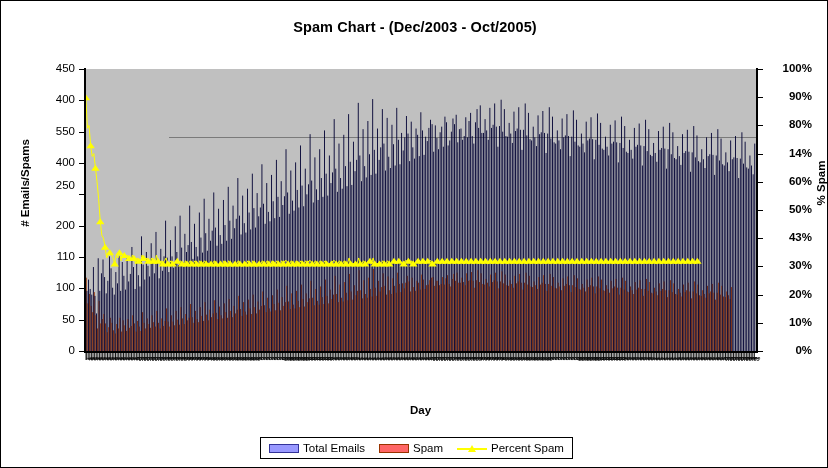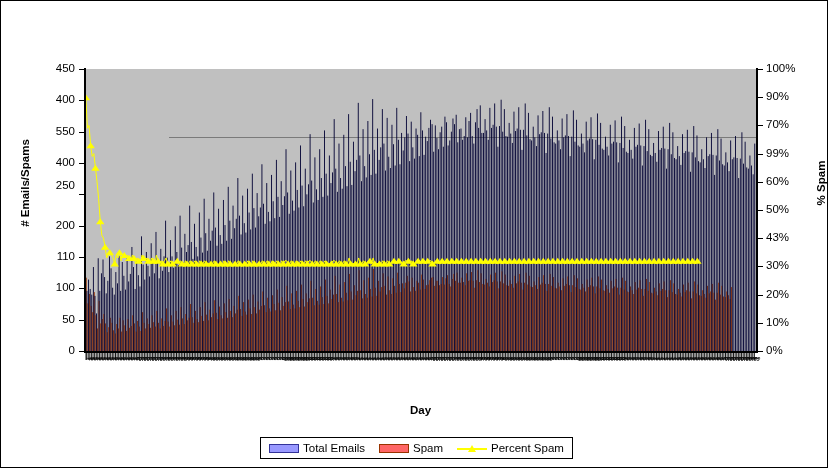--- a/index.html
+++ b/index.html
@@ -88,22 +88,23 @@
     font-size: 11.5px;
     color: #000000;
     white-space: nowrap;
     line-height: 11px;
   }
   .axis-tick-left {
     text-align: right;
     width: 40px;
   }
   .axis-tick-right {
-    text-align: left;
+    text-align: right;
     width: 46px;
+    font-weight: bold;
   }
   .tick-mark-left {
     position: absolute;
     width: 5px;
     height: 1px;
     background: #000000;
     left: 78px;
   }
   .tick-mark-right {
     position: absolute;
@@ -223,20 +224,21 @@
     font-size: 11.5px;
     color: #000000;
     white-space: nowrap;
   }
 </style>
 </head>
 <body>
 
 <div id="chart-root">
 
+  <div id="chart-title">Spam Chart - (Dec/2003 - Oct/2005)</div>
 
   <div id="plot-area">
     <div id="plot-top-edge"></div>
     <svg class="series-layer" id="bars-layer" viewBox="0 0 671 282" preserveAspectRatio="none">
         <rect x="-0.10" y="200.53" width="0.90" height="81.47" fill="#000033"></rect>
         <rect x="0.80" y="208.68" width="0.90" height="73.32" fill="#993300"></rect>
         <rect x="1.51" y="221.84" width="0.90" height="60.16" fill="#000033"></rect>
         <rect x="2.41" y="234.37" width="0.90" height="47.63" fill="#993300"></rect>
         <rect x="3.11" y="210.56" width="0.90" height="71.44" fill="#000033"></rect>
         <rect x="4.01" y="224.97" width="0.90" height="57.03" fill="#993300"></rect>
@@ -1250,23 +1252,23 @@
       <div class="axis-tick axis-tick-right" style="left: 765px; top: 287.6px;">20%</div>
       <div class="tick-mark-right" style="top: 293.6px;"></div>
       <div class="axis-tick axis-tick-right" style="left: 765px; top: 259.4px;">30%</div>
       <div class="tick-mark-right" style="top: 265.4px;"></div>
       <div class="axis-tick axis-tick-right" style="left: 765px; top: 231.2px;">43%</div>
       <div class="tick-mark-right" style="top: 237.2px;"></div>
       <div class="axis-tick axis-tick-right" style="left: 765px; top: 203px;">50%</div>
       <div class="tick-mark-right" style="top: 209px;"></div>
       <div class="axis-tick axis-tick-right" style="left: 765px; top: 174.8px;">60%</div>
       <div class="tick-mark-right" style="top: 180.8px;"></div>
-      <div class="axis-tick axis-tick-right" style="left: 765px; top: 146.6px;">99%</div>
+      <div class="axis-tick axis-tick-right" style="left: 765px; top: 146.6px;">14%</div>
       <div class="tick-mark-right" style="top: 152.6px;"></div>
-      <div class="axis-tick axis-tick-right" style="left: 765px; top: 118.4px;">70%</div>
+      <div class="axis-tick axis-tick-right" style="left: 765px; top: 118.4px;">80%</div>
       <div class="tick-mark-right" style="top: 124.4px;"></div>
       <div class="axis-tick axis-tick-right" style="left: 765px; top: 90.2px;">90%</div>
       <div class="tick-mark-right" style="top: 96.2px;"></div>
       <div class="axis-tick axis-tick-right" style="left: 765px; top: 62px;">100%</div>
       <div class="tick-mark-right" style="top: 68px;"></div>
     </div>
 
   <div id="y-axis-left-title"># Emails/Spams</div>
 
   <div id="y-axis-right-title">% Spam</div>

